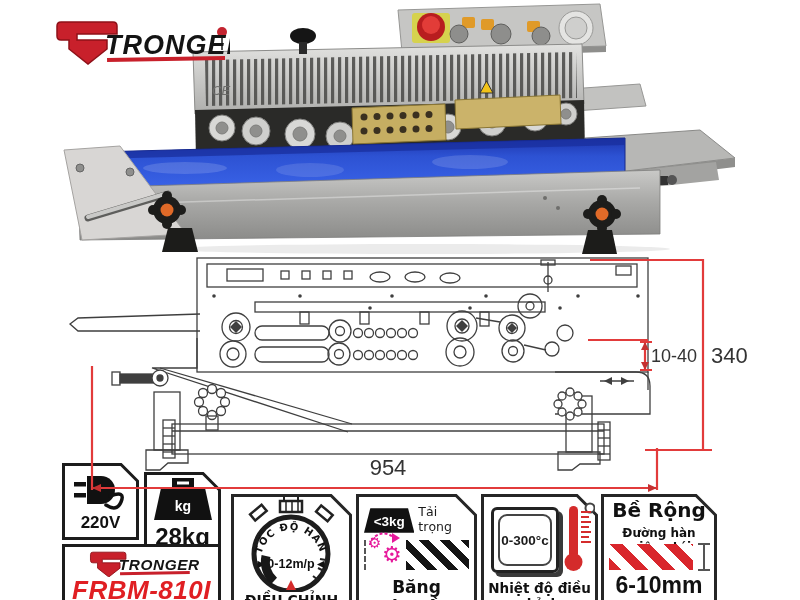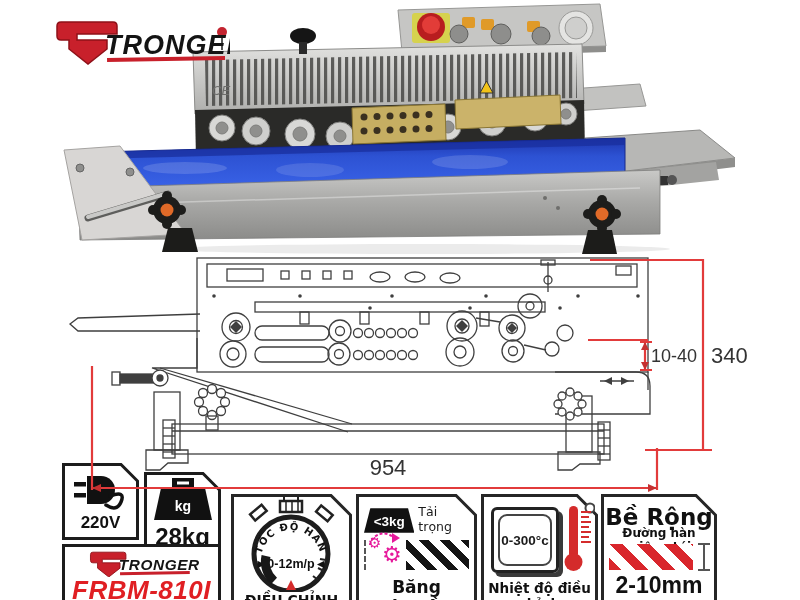--- a/index.html
+++ b/index.html
@@ -434,29 +434,29 @@
       </svg>
       <div class="b-label vn" style="top:86px;font-size:13.5px">Nhiệt độ điều chỉnh</div>
     </div>
   </div>
 
   <div class="badge" style="left:601px;top:494px;width:116px;height:110px">
     <svg class="frame" width="116" height="110">
         <path d="M1.5,1.5 H95 L114.5,21 V110 H1.5 Z" fill="#fff" stroke="#262626" stroke-width="3"></path>
       </svg>
     <div class="content">
-      <div class="b-label vn" style="top:10px;font-size:23px">Bề Rộng</div>
+      <div class="b-label vn" style="top:4px;font-size:20px">Bề Rộng</div>
       <div class="b-label vn" style="top:32px;font-size:12px">Đường hàn miệng túi</div>
       <div class="stripes-red" style="position:absolute;left:8px;top:50px;width:84px;height:26px"></div>
       <svg style="position:absolute;left:96px;top:48px" width="14" height="30" viewBox="0 0 14 30">
         <line x1="7" y1="2" x2="7" y2="28" stroke="#555" stroke-width="2"></line>
         <line x1="1" y1="2" x2="13" y2="2" stroke="#555" stroke-width="2"></line>
         <line x1="1" y1="28" x2="13" y2="28" stroke="#555" stroke-width="2"></line>
       </svg>
-      <div class="b-label" style="top:78px;font-size:23px">2-10mm</div>
+      <div class="b-label" style="top:78px;font-size:23px">6-10mm</div>
     </div>
   </div>
 
   <svg class="layer" style="z-index:6" width="800" height="600" viewBox="0 0 800 600">
     <g stroke="#e23b3b" stroke-width="2.2" fill="none">
       <path d="M590,260 H703 V450"></path>
       <path d="M645,450 H712"></path>
       <path d="M588,340 H648"></path>
       <path d="M645,342 V370"></path>
       <path d="M640,342 H652 M640,370 H652"></path>

